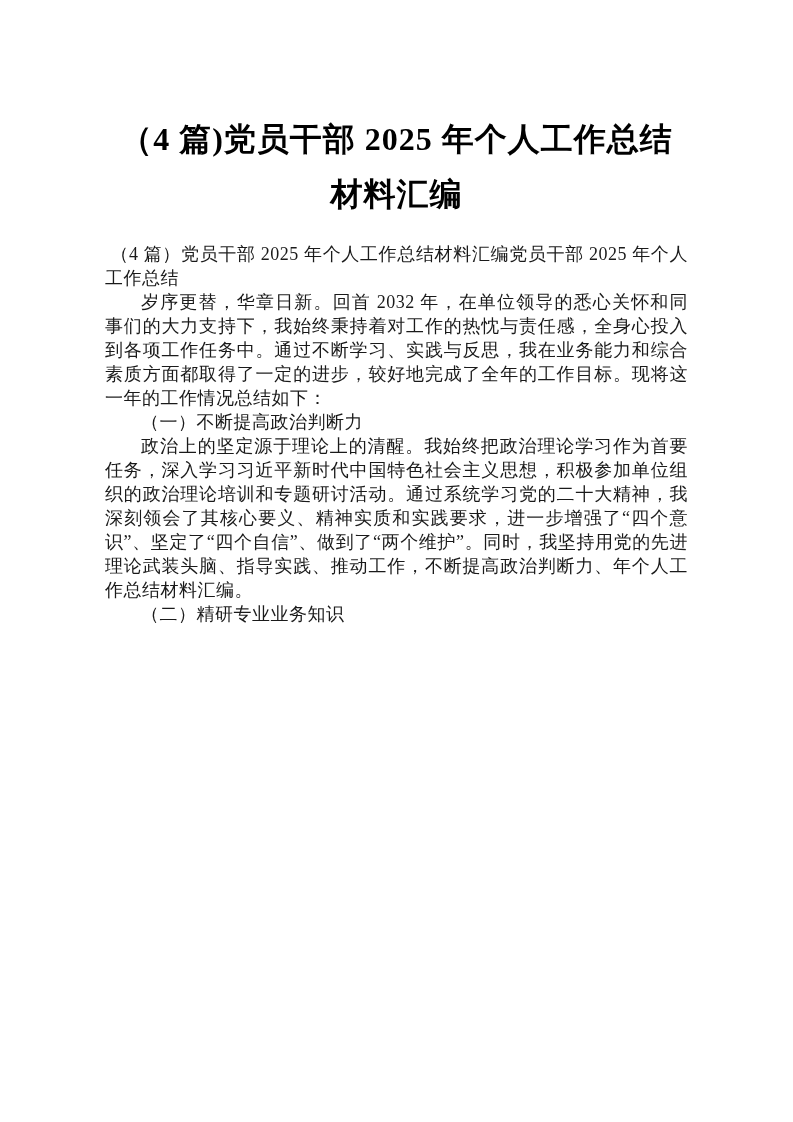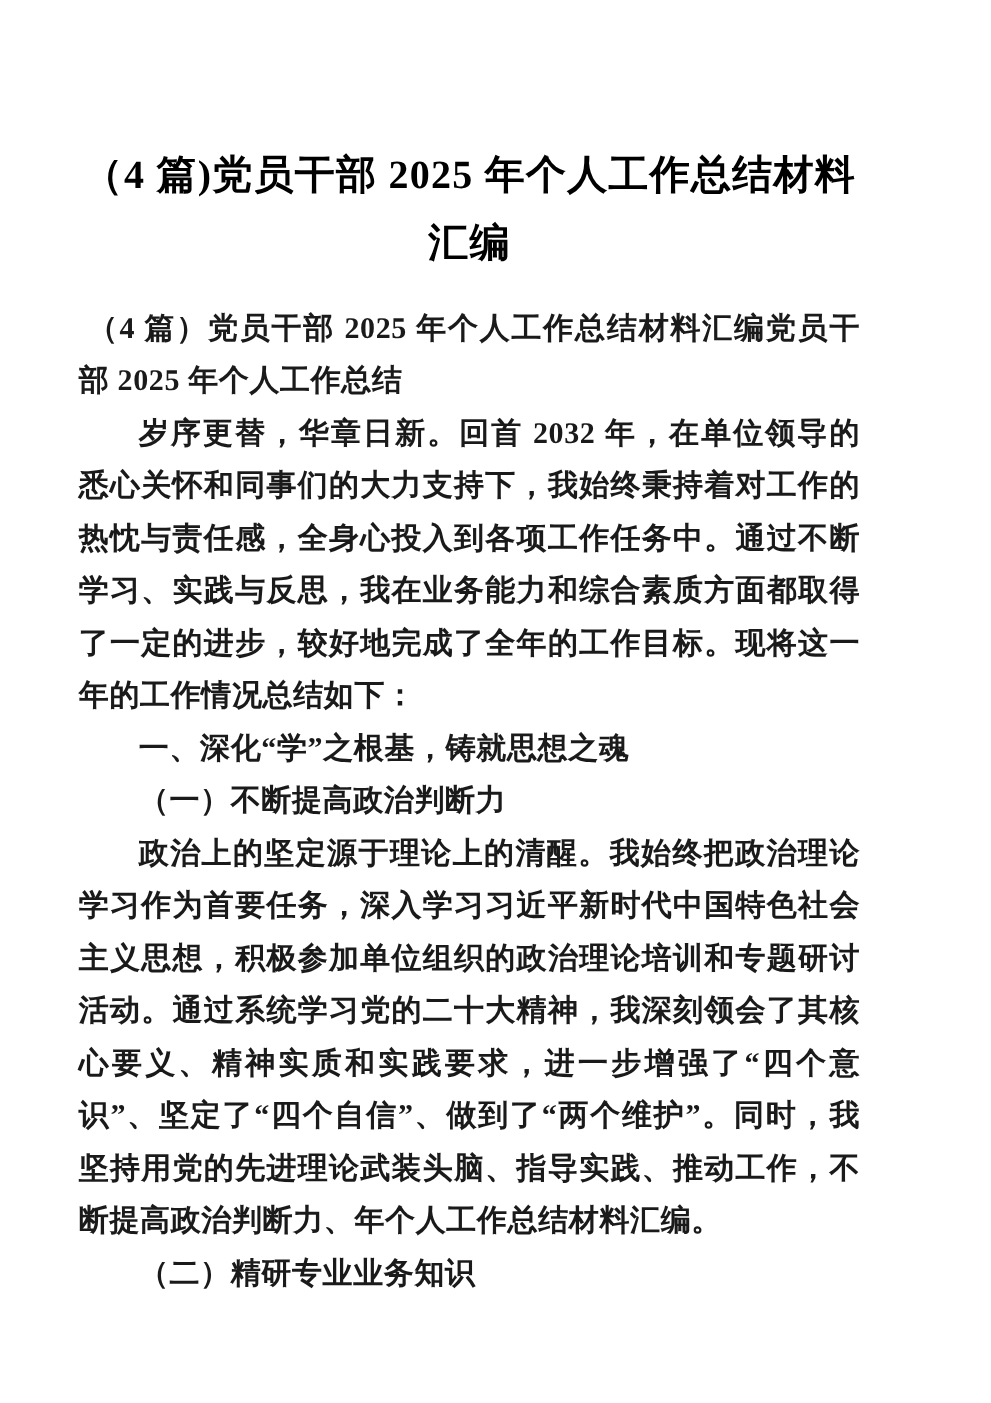--- a/index.html
+++ b/index.html
@@ -8,41 +8,40 @@
     background: #ffffff;
   }
   .page {
     position: relative;
     width: 793px;
     height: 1122px;
     margin: 0 auto;
     background: #ffffff;
     overflow: hidden;
     box-sizing: border-box;
-    padding: 112px 105px 0 63px;
+    padding: 112px 105px 0 105px;
     font-family: "Liberation Serif", "DejaVu Serif", serif;
     color: #1a1a1a;
   }
   .doc-title {
     font-size: 32px;
     line-height: 55px;
     font-weight: bold;
     color: #000000;
     text-align: center;
     margin: 0 0 20px 0;
     letter-spacing: 1px;
   }
   .body-text p {
     margin: 0;
-    font-size: 24px;
-    line-height: 42px;
+    font-size: 18px;
+    line-height: 24px;
     text-align: justify;
     letter-spacing: 0.5px;
     word-break: break-all;
-    font-weight: bold;
   }
   .indent-two {
     text-indent: 2em;
   }
   .indent-small {
     text-indent: 0.3em;
   }
 </style>
 </head>
 <body>
@@ -50,21 +49,20 @@
 <div class="page">
 
   <h1 class="doc-title">（4 篇)党员干部 2025 年个人工作总结材料汇编</h1>
 
   <div class="body-text">
 
     <p class="indent-small">（4 篇）党员干部 2025 年个人工作总结材料汇编党员干部 2025 年个人工作总结</p>
 
     <p class="indent-two">岁序更替，华章日新。回首 2032 年，在单位领导的悉心关怀和同事们的大力支持下，我始终秉持着对工作的热忱与责任感，全身心投入到各项工作任务中。通过不断学习、实践与反思，我在业务能力和综合素质方面都取得了一定的进步，较好地完成了全年的工作目标。现将这一年的工作情况总结如下：</p>
 
-    <p class="indent-two">一、深化“学”之根基，铸就思想之魂</p>
 
     <p class="indent-two">（一）不断提高政治判断力</p>
 
     <p class="indent-two">政治上的坚定源于理论上的清醒。我始终把政治理论学习作为首要任务，深入学习习近平新时代中国特色社会主义思想，积极参加单位组织的政治理论培训和专题研讨活动。通过系统学习党的二十大精神，我深刻领会了其核心要义、精神实质和实践要求，进一步增强了“四个意识”、坚定了“四个自信”、做到了“两个维护”。同时，我坚持用党的先进理论武装头脑、指导实践、推动工作，不断提高政治判断力、年个人工作总结材料汇编。</p>
 
     <p class="indent-two">（二）精研专业业务知识</p>
 
   </div>
 
 </div>

